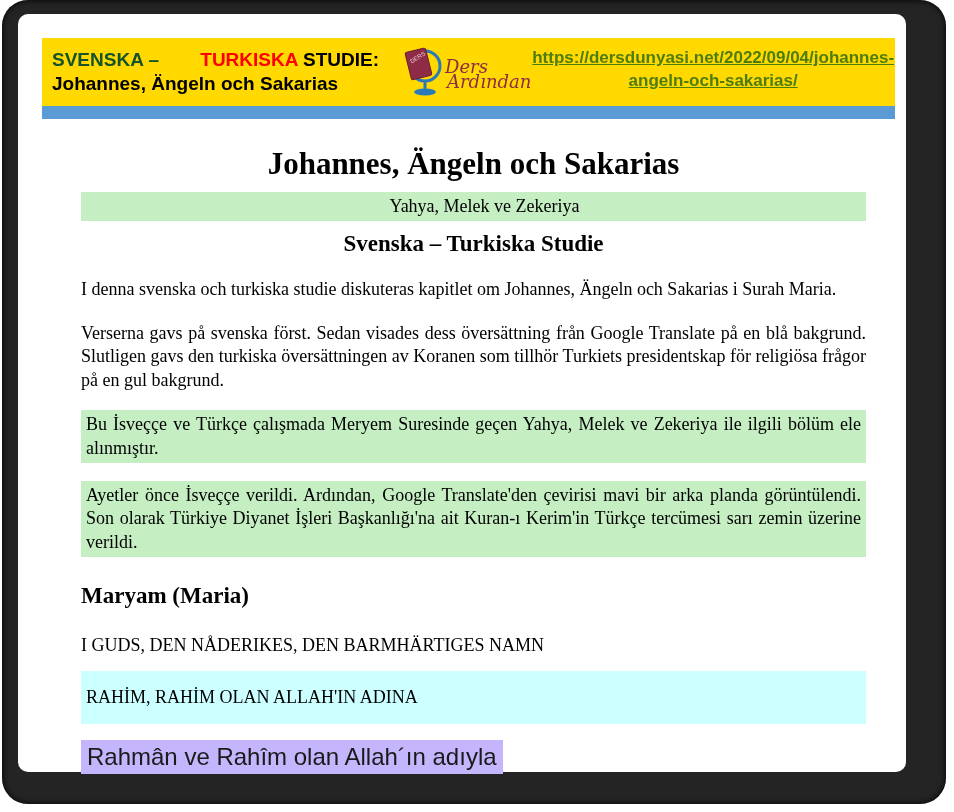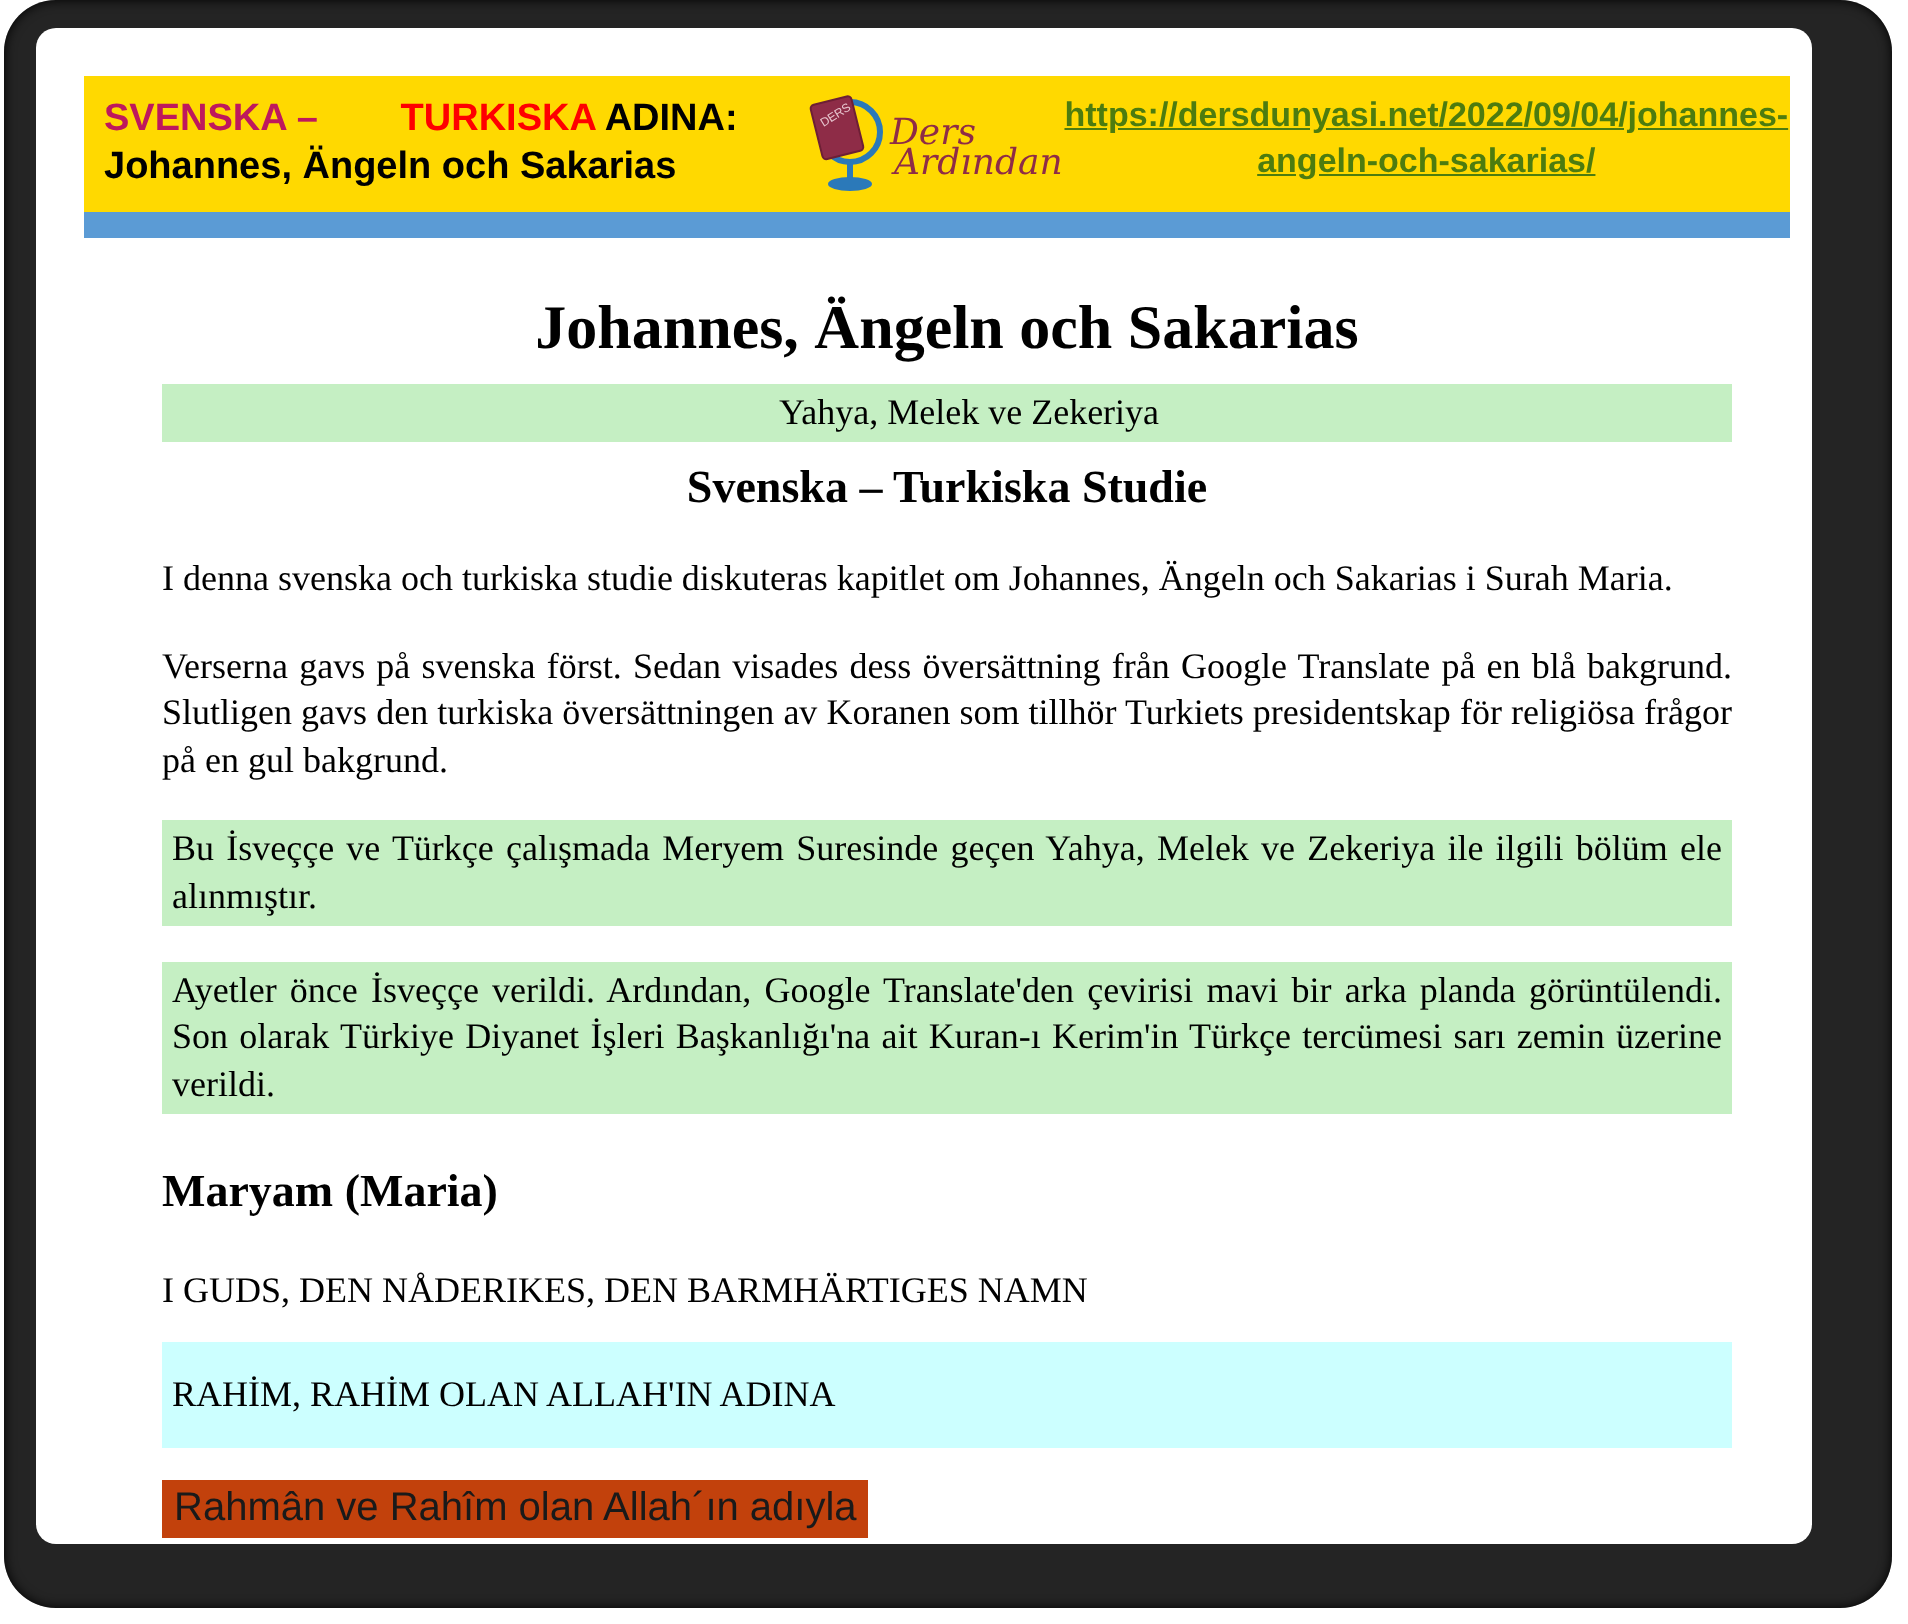--- a/index.html
+++ b/index.html
@@ -38,21 +38,21 @@
   .banner-title {
     flex: 0 0 345px;
     padding: 10px 0 0 10px;
     font-family: "Liberation Sans", sans-serif;
     font-weight: bold;
     font-size: 19px;
     line-height: 1.25;
     color: #000000;
     white-space: nowrap;
   }
-  .banner-title .t-blue { color: #be185d; }
+  .banner-title .t-blue { color: #14532d; }
   .banner-title .t-red  { color: #ff0000; margin-left: 36px; }
   .banner-title .t-black{ color: #000000; }
   .logo {
     flex: 0 0 118px;
     display: flex;
     align-items: center;
     padding-top: 4px;
   }
   .wordmark {
     color: #8e2c47;
@@ -128,38 +128,38 @@
   p.verse {
     margin: 26px 0 0 0;
     font-size: 18px;
     text-align: left;
   }
   .band.verse-band { margin-top: 15px; padding: 15px 5px; }
   .hl-yellow {
     display: inline-block;
     margin-top: 16px;
     padding: 3px 6px;
-    background: #c2410c;
+    background: #c4b5fd;
     font-family: "Liberation Sans", sans-serif;
-    font-size: 20px;
+    font-size: 24px;
     color: #1a1a1a;
   }
 </style>
 </head>
 <body>
 
 <div class="frame">
   <div class="page">
 
     <div class="banner">
       <div class="banner-title">
         <div>
           <span class="t-blue">SVENSKA –</span>
           <span class="t-red">TURKISKA</span>
-          <span class="t-black">ADINA:</span>
+          <span class="t-black">STUDIE:</span>
         </div>
         <div class="t-black">Johannes, Ängeln och Sakarias</div>
       </div>
 
       <div class="logo">
         <span>
           <svg width="52" height="56" viewBox="0 0 52 56">
             <circle cx="28" cy="22" r="15" fill="none" stroke="#2b79b9" stroke-width="3"></circle>
             <path d="M28 37 L28 46" stroke="#2b79b9" stroke-width="3"></path>
             <ellipse cx="28" cy="48" rx="11" ry="3.5" fill="#2b79b9"></ellipse>

